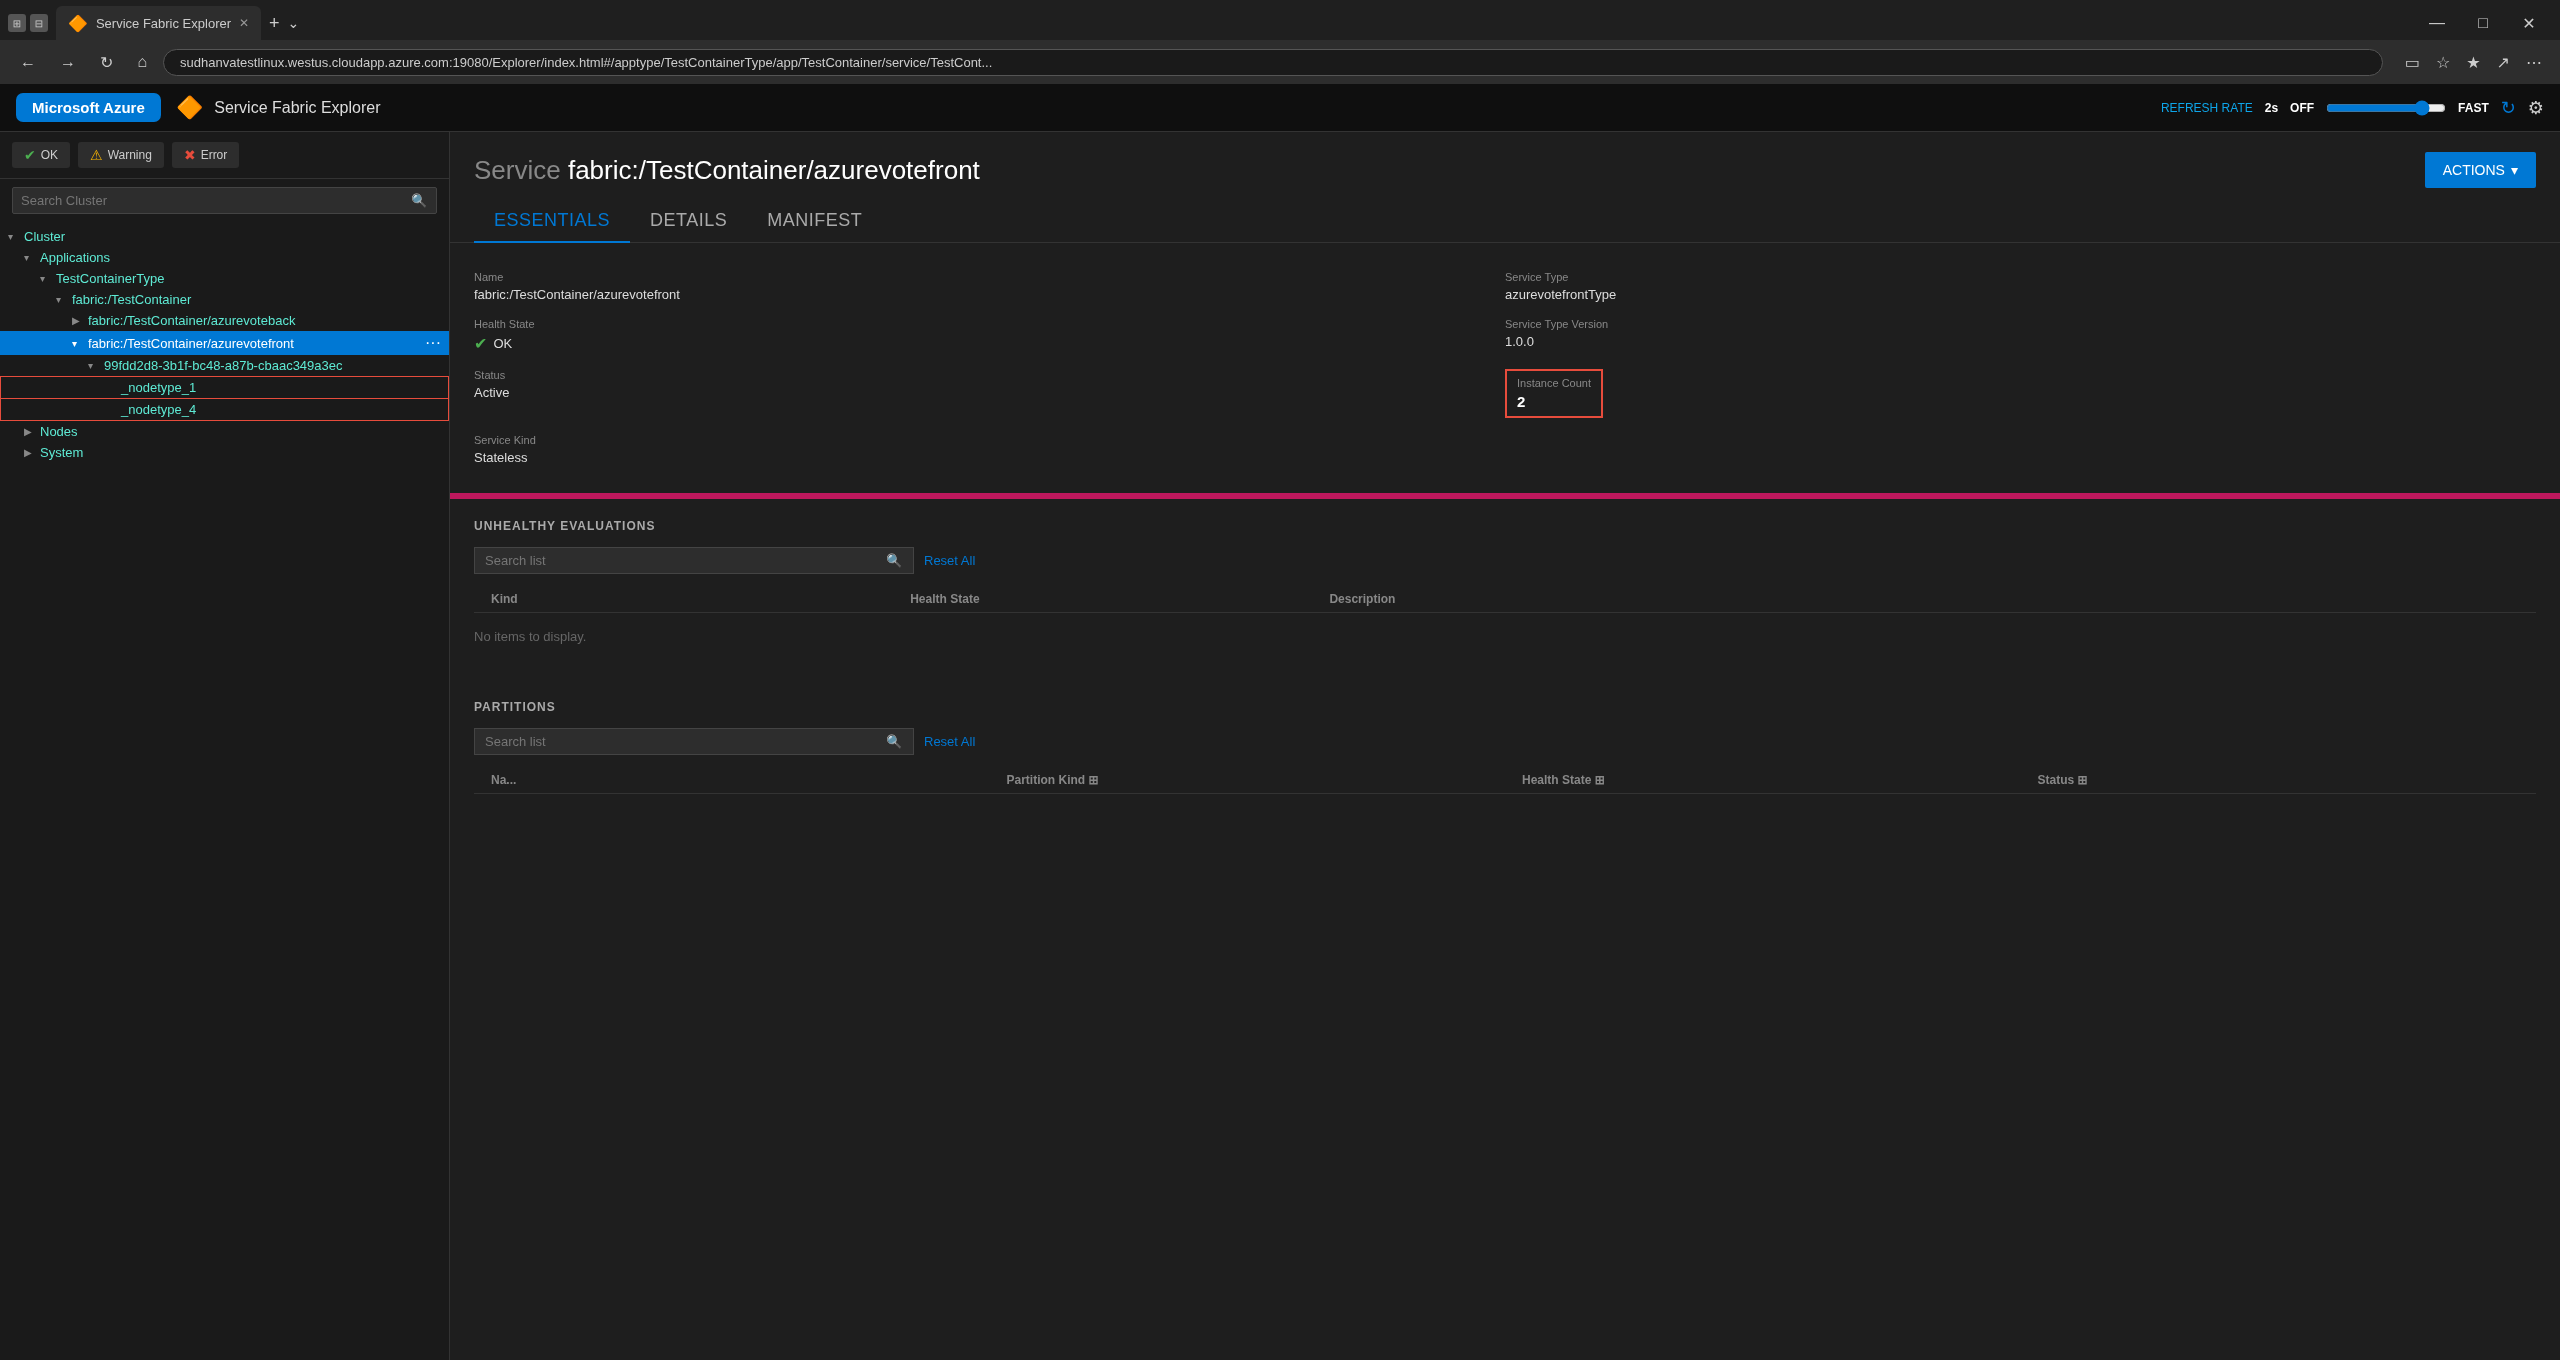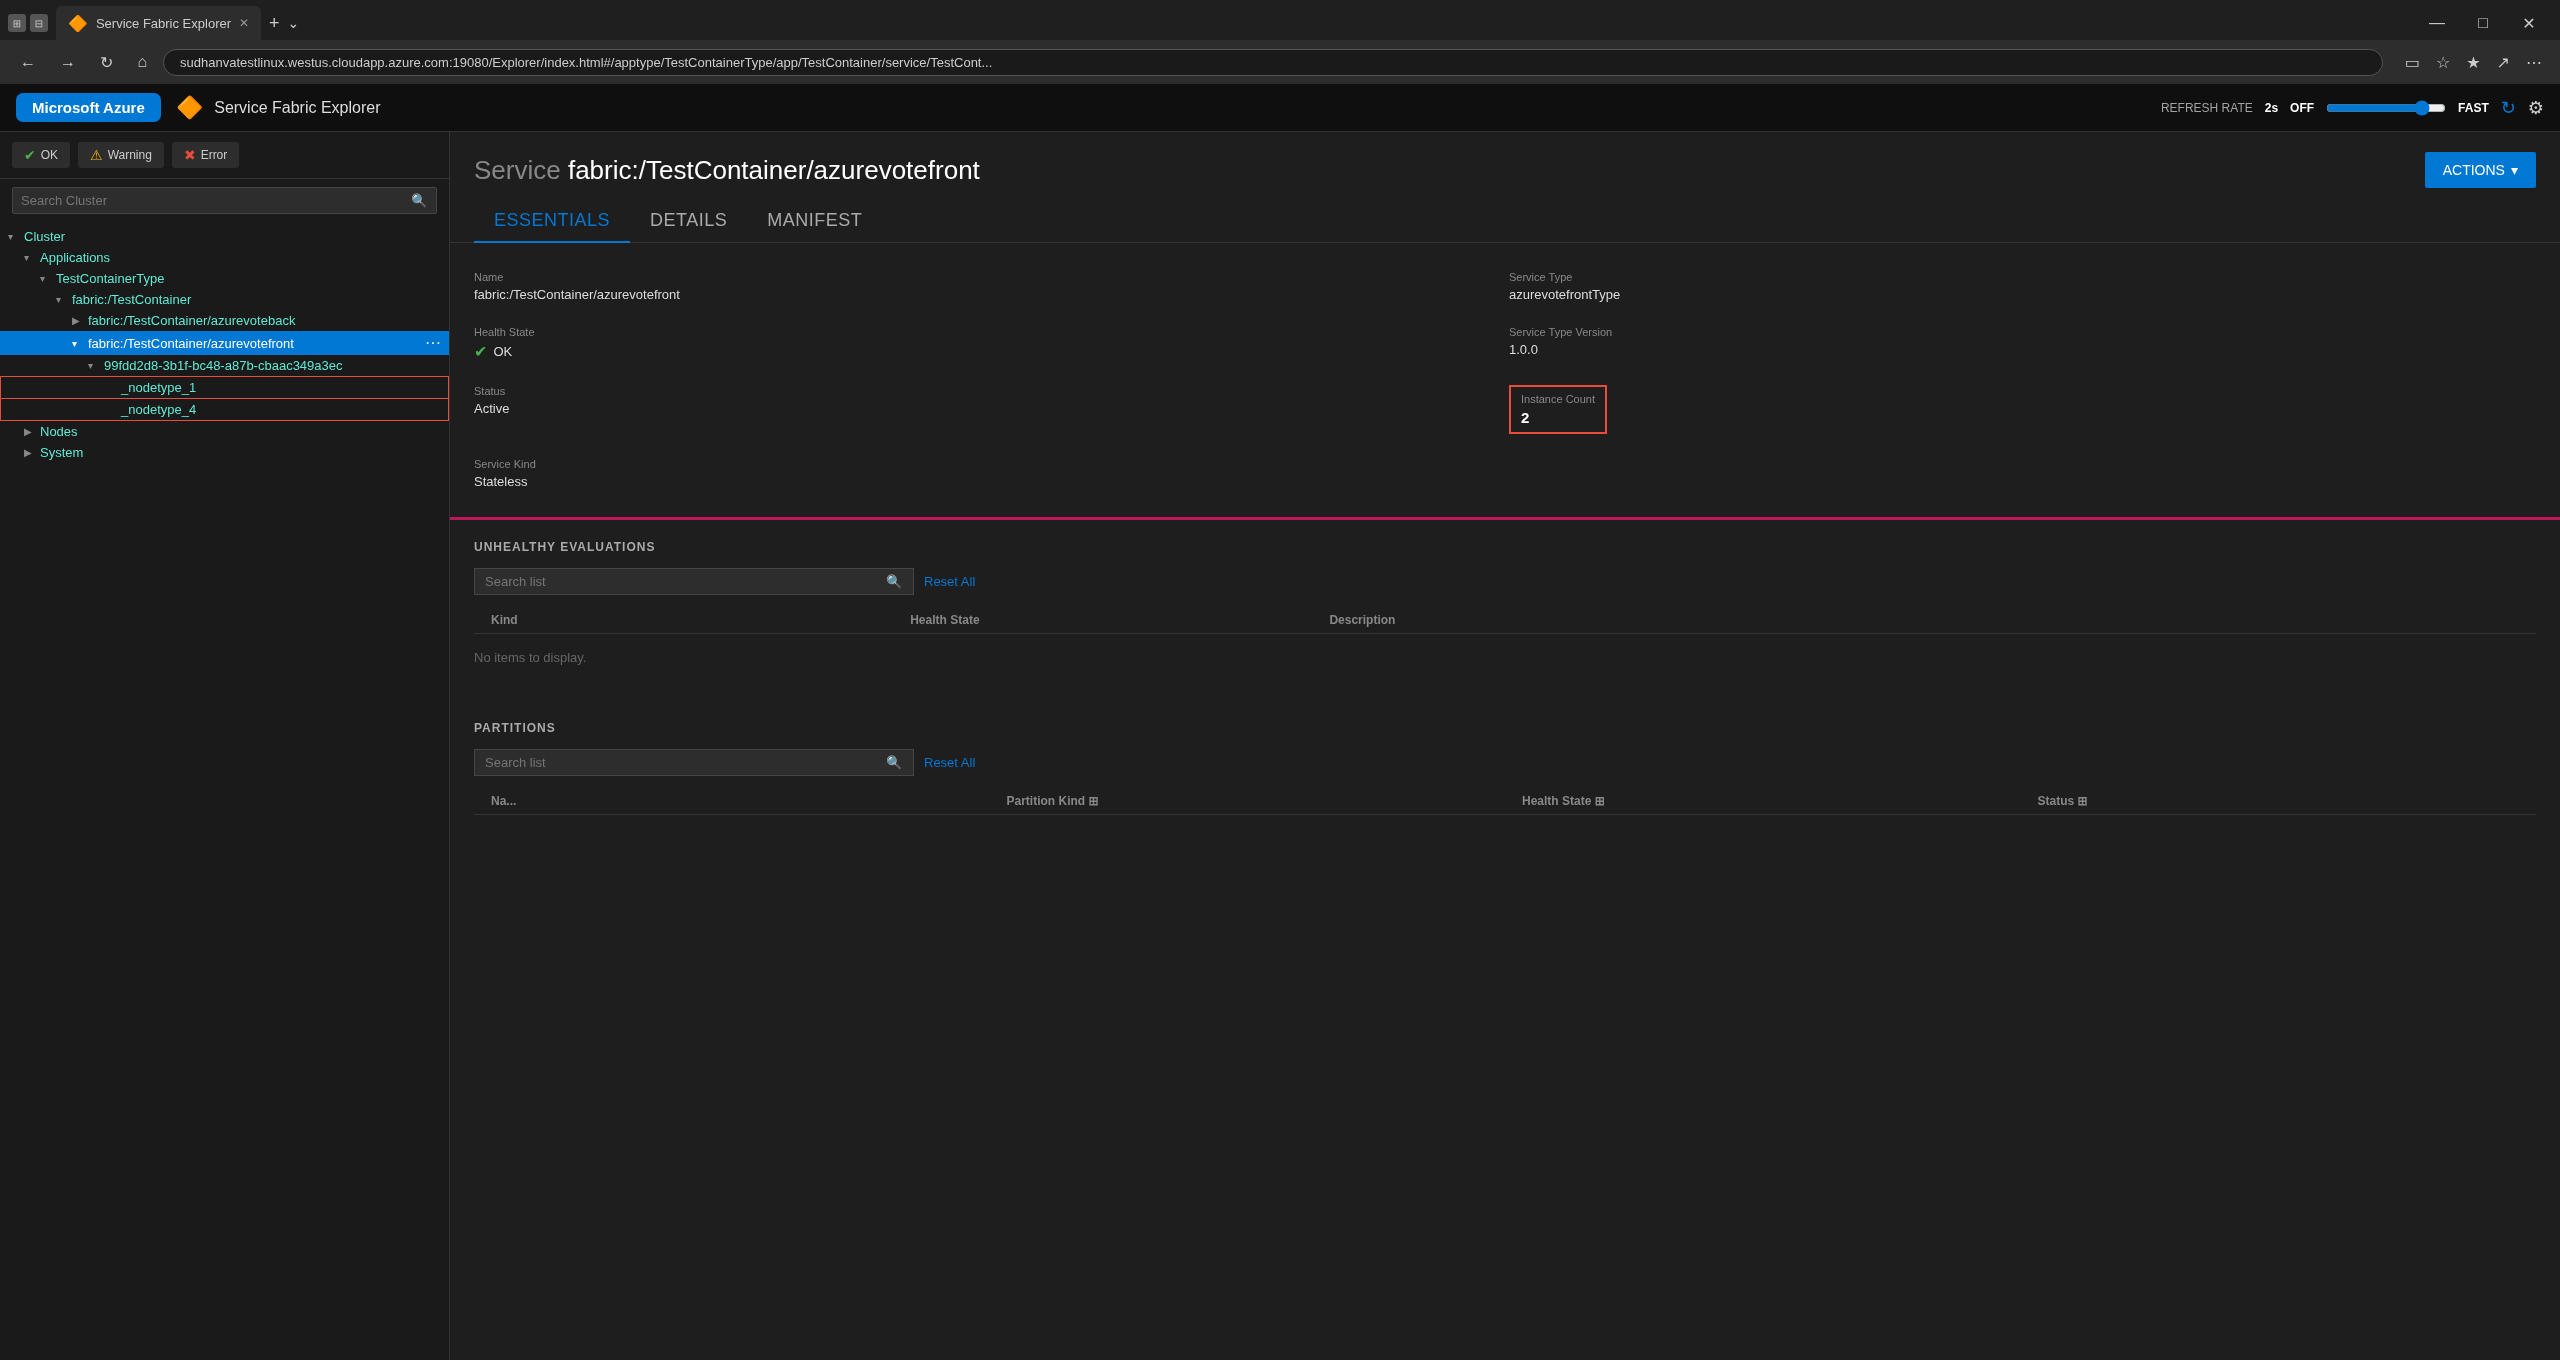--- a/index.html
+++ b/index.html
@@ -24,21 +24,21 @@
 
     
     .app-layout { display: flex; flex-direction: column; height: calc(100vh - 84px); }
 
     
     .app-header { background: #0f0f0f; display: flex; align-items: center; padding: 0 16px; height: 48px; border-bottom: 1px solid #333; }
     .azure-logo { background: #0078d4; color: white; padding: 6px 16px; font-weight: 700; font-size: 15px; margin-right: 16px; border-radius: 7px; }
     .app-icon { color: #e8720c; font-size: 22px; margin-right: 10px; }
     .app-title { font-size: 16px; color: #ddd; font-weight: 300; }
     .header-right { margin-left: auto; display: flex; align-items: center; gap: 12px; color: #aaa; font-size: 12px; }
-    .refresh-label { color: #a3a3a3; }
+    .refresh-label { color: #0ea5e9; }
     .refresh-rate-val { color: #fff; font-weight: 600; }
     .refresh-off { color: #fff; font-weight: 600; }
     .refresh-slider { width: 120px; accent-color: #0078d4; }
     .refresh-fast { color: #fff; font-weight: 600; }
     .refresh-icon { color: #0078d4; font-size: 18px; cursor: pointer; }
     .settings-icon { color: #ccc; font-size: 18px; cursor: pointer; }
 
     
     .main-content { display: flex; flex: 1; overflow: hidden; }
 
@@ -79,21 +79,21 @@
     .service-title .service-keyword { color: #888; }
     .service-title .service-name { color: #fff; }
     .actions-btn { background: #0078d4; color: white; border: none; padding: 10px 18px; font-size: 14px; cursor: pointer; display: flex; align-items: center; gap: 6px; border-radius: 2px; }
 
     
     .tabs-bar { display: flex; padding: 0 24px; border-bottom: 1px solid #333; }
     .tab { padding: 10px 20px; color: #aaa; cursor: pointer; font-size: 18px; font-weight: 400; letter-spacing: 0.5px; border-bottom: 2px solid transparent; margin-bottom: -1px; }
     .tab.active { color: #0078d4; border-bottom-color: #0078d4; }
 
     
-    .essentials { display: grid; grid-template-columns: 1fr 1fr; gap: 8px; padding: 20px 24px; border-bottom: 3px solid #be185d; }
+    .essentials { display: grid; grid-template-columns: 1fr 1fr; gap: 0; padding: 20px 24px; border-bottom: 6px solid #be185d; }
     .essentials-item { padding: 8px 0; }
     .essentials-label { font-size: 11px; color: #888; margin-bottom: 4px; }
     .essentials-value { font-size: 13px; color: #ddd; }
     .health-ok { display: flex; align-items: center; gap: 6px; }
     .health-ok-dot { color: #4caf50; font-size: 16px; }
     .instance-count-box { border: 2px solid #e74c3c; padding: 6px 10px; display: inline-block; min-width: 80px; }
 
     
     .section { padding: 20px 24px; }
     .section-title { font-size: 12px; font-weight: 700; letter-spacing: 1px; color: #aaa; margin-bottom: 14px; }

